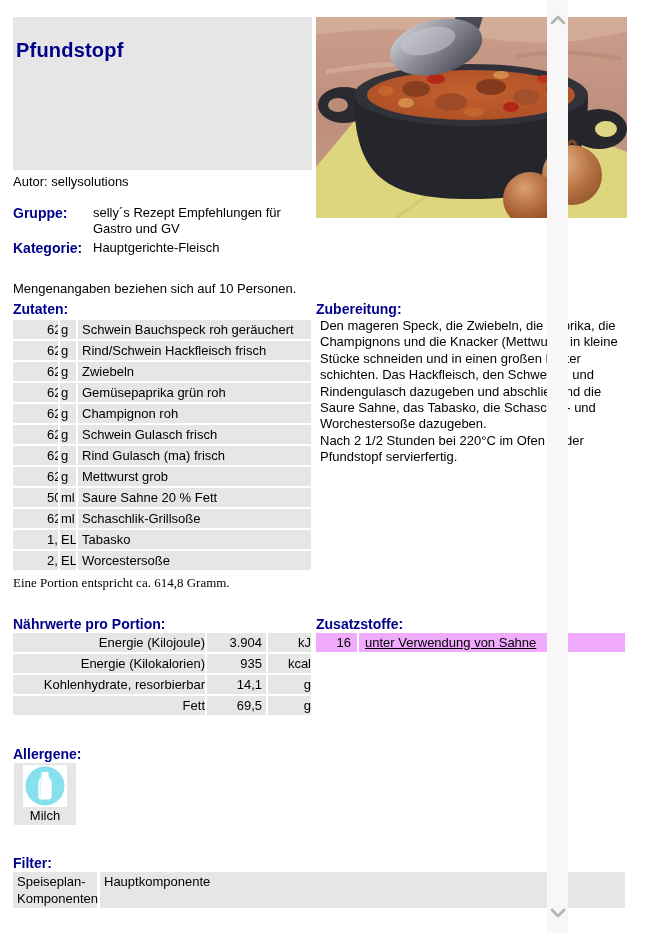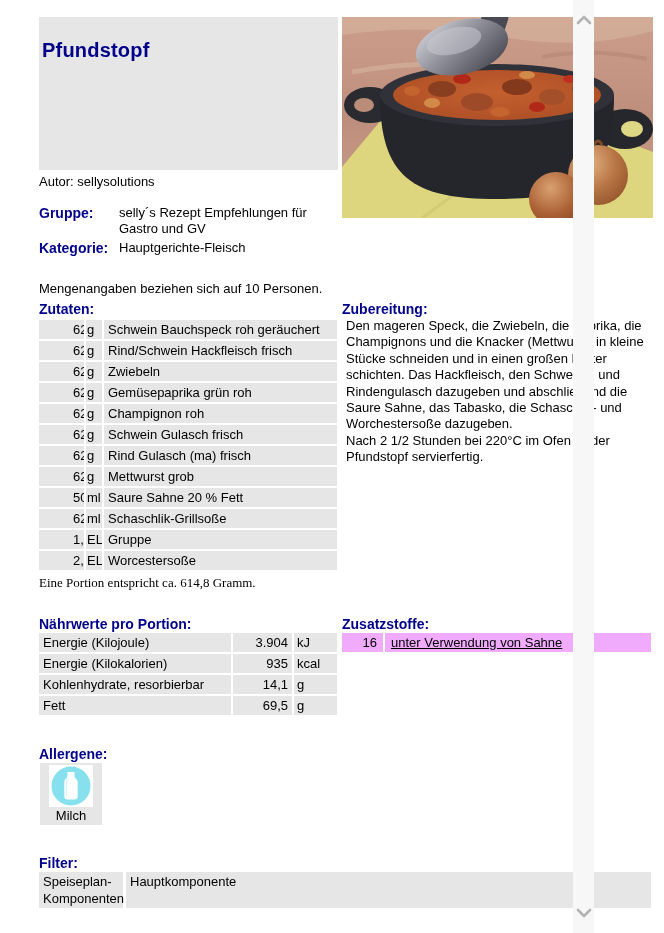--- a/index.html
+++ b/index.html
@@ -1,18 +1,18 @@
 <!DOCTYPE html>
 <html><head>
 <meta charset="utf-8">
 <style>
   * { margin:0; padding:0; box-sizing:border-box; }
   html,body { width:664px; height:933px; background:#fff; overflow:hidden;
     font-family:"Liberation Sans", sans-serif; color:#000; }
-  .page { position:relative; width:568px; height:933px; background:#fff;margin-left:26px; }
+  .page { position:relative; width:568px; height:933px; background:#fff; }
 
   .hdr-box { position:absolute; left:13px; top:17px; width:299px; height:153px; background:#e6e6e6; }
   .title { position:absolute; left:3px; top:22px; font-size:20px; font-weight:bold; color:#00008B; letter-spacing:0.2px; }
 
   .photo { position:absolute; left:316px; top:17px; width:311px; height:201px; overflow:hidden; }
 
   .author { position:absolute; left:13px; top:174px; font-size:13px; }
 
   .info { position:absolute; left:13px; top:205px; width:300px; display:grid; grid-template-columns:80px 210px; row-gap:3px; font-size:13px; line-height:16px; }
   .info .lbl { color:#00008B; font-weight:bold; font-size:14px; }
@@ -27,21 +27,21 @@
   .ing-table .amt { text-align:right; padding-right:4px; }
   .ing-table .unit { padding-left:1px; }
   .ing-table .nm { padding-left:4px; }
 
   .portion { position:absolute; left:13px; top:575px; font-size:13px;font-family:Liberation Serif, serif; }
 
   .prep { position:absolute; left:320px; top:318px; width:312px; font-size:13px; line-height:16.4px; }
 
   .nut-table { position:absolute; left:13px; top:633px; width:298px; display:grid;
     grid-template-columns:192px 59px 43px; gap:2px; font-size:13px; }
-  .nut-table > div { background:#e6e6e6; height:19px; line-height:19px; white-space:nowrap; overflow:hidden; }
+  .nut-table > div { background:#e6e6e6; height:19px; line-height:19px; white-space:nowrap; overflow:hidden;text-align:right; }
   .nut-table .lab { padding-left:4px; }
   .nut-table .val { text-align:right; padding-right:4px; }
   .nut-table .un { padding-left:3px; }
 
   .add-table { position:absolute; left:316px; top:633px; width:309px; display:grid;
     grid-template-columns:41px 1fr; gap:2px; font-size:13px; }
   .add-table > div { background:#f0abfc; height:19px; line-height:19px; white-space:nowrap; overflow:hidden; }
   .add-table .code { text-align:right; padding-right:6px; }
   .add-table .txt { padding-left:6px;text-decoration:underline; }
 
@@ -175,21 +175,21 @@
     <div class="unit">g</div>
     <div class="nm">Mettwurst grob</div>
     <div class="amt">500</div>
     <div class="unit">ml</div>
     <div class="nm">Saure Sahne 20 % Fett</div>
     <div class="amt">625</div>
     <div class="unit">ml</div>
     <div class="nm">Schaschlik-Grillsoße</div>
     <div class="amt">1,25</div>
     <div class="unit">EL</div>
-    <div class="nm">Gruppe</div>
+    <div class="nm">Tabasko</div>
     <div class="amt">2,5</div>
     <div class="unit">EL</div>
     <div class="nm">Worcestersoße</div>
   </div>
 
   <div class="portion">Eine Portion entspricht ca. 614,8 Gramm.</div>
 
   <div class="sec-h" style="left:316px; top:301px;">Zubereitung:</div>
   <div class="prep">
     <div>Den mageren Speck, die Zwiebeln, die Paprika, die Champignons und die Knacker (Mettwurst) in kleine Stücke schneiden und in einen großen Bräter schichten. Das Hackfleisch, den Schweine- und Rindengulasch dazugeben und abschließend die Saure Sahne, das Tabasko, die Schaschlik- und Worchestersoße dazugeben.</div>

